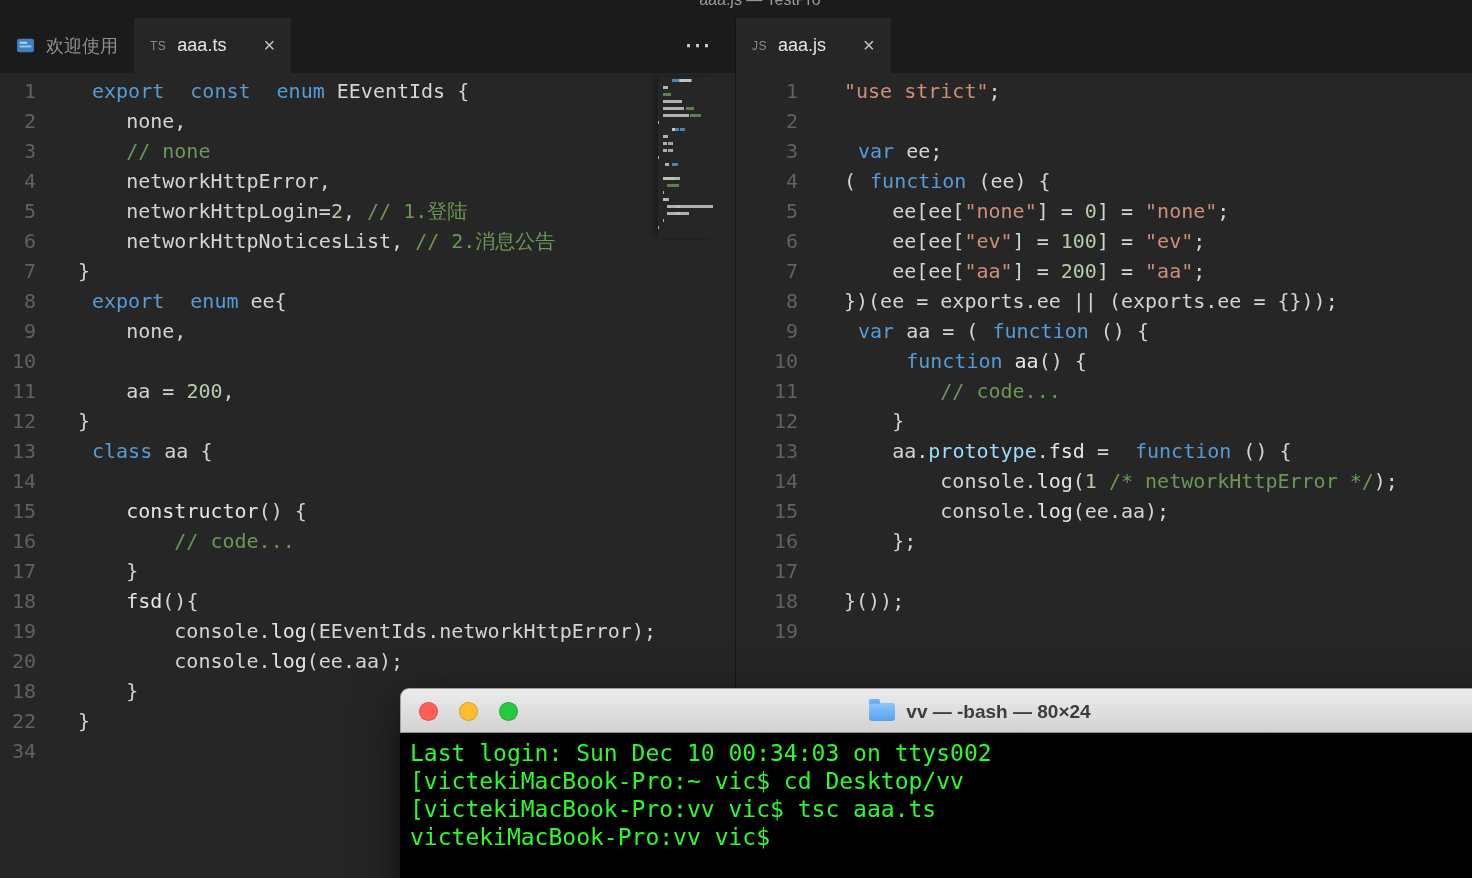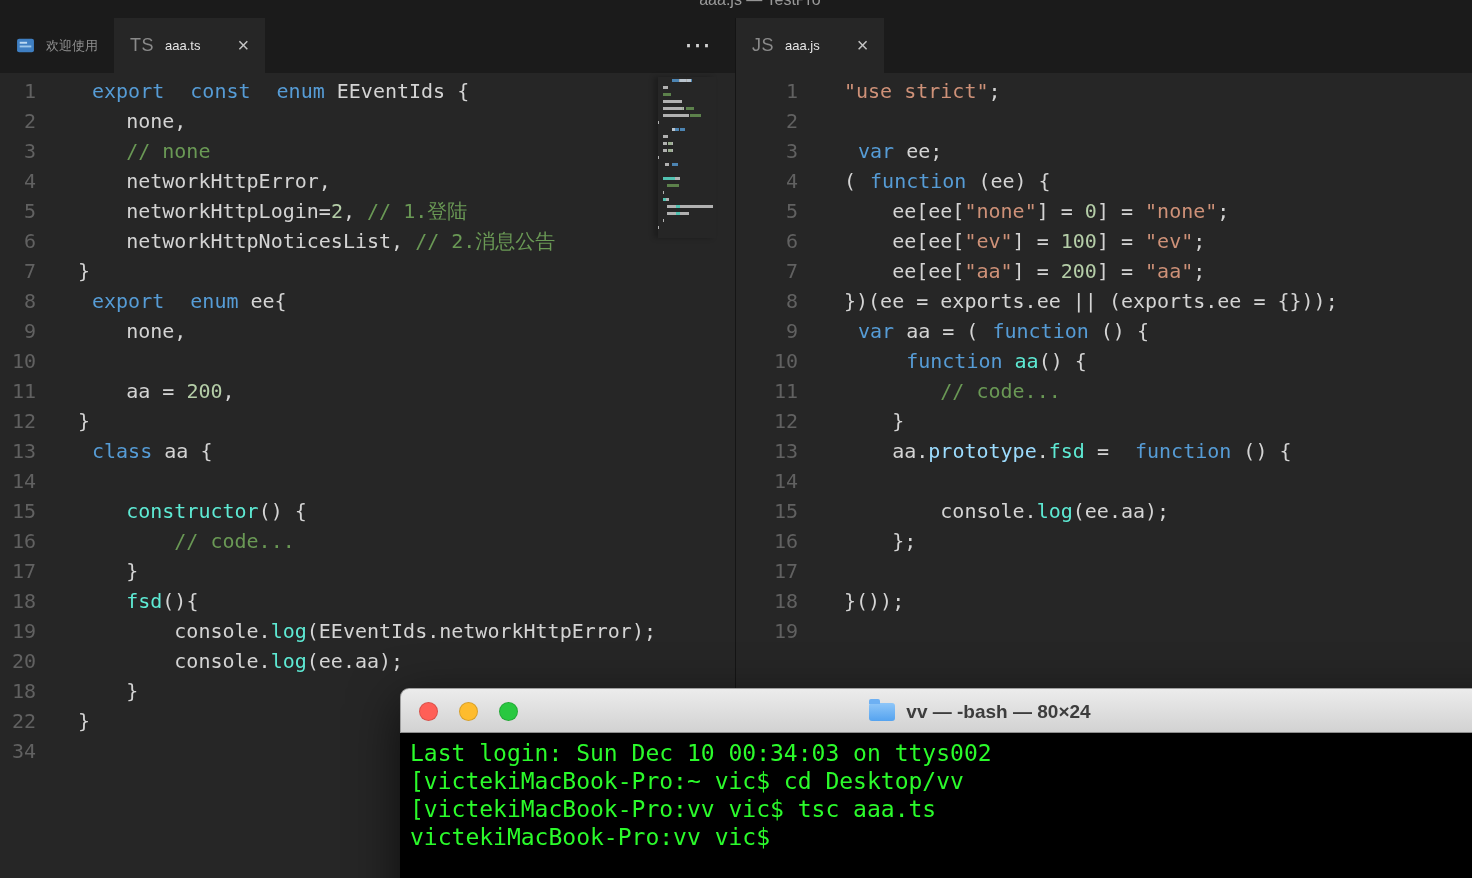--- a/index.html
+++ b/index.html
@@ -12,43 +12,43 @@
   .titlebar .t { color:#9a9a9a; font-size:16px; white-space:nowrap;
                  transform:translate(24px,-9px); }
 
   
   .tabbar { position:absolute; top:18px; height:55px; background:#1b1b1b;
             display:flex; align-items:stretch; }
   #tabbar-left  { left:0; width:735px; }
   #tabbar-right { left:735px; width:737px; border-left:1px solid #141414; }
   .tab { display:flex; align-items:center; padding:0 16px; gap:11px; cursor:pointer; }
   .tab.active { background:#262626; }
-  .tab .label { font-size:13px; color:#e6e6e6;text-align:right; }
+  .tab .label { font-size:18px; color:#e6e6e6;text-align:right; }
   .tab.inactive .label { color:#8f8f8f; }
-  .tab .badge { font-size:18px; color:#8a8a8a; letter-spacing:.5px; }
+  .tab .badge { font-size:12px; color:#8a8a8a; letter-spacing:.5px; }
   .tab .close { font-size:20px; color:#c4c4c4; margin-left:26px; }
   .welcome-icon { display:flex; align-items:center; }
   .more { margin-left:auto; margin-right:24px; align-self:center;
           color:#d2d2d2; font-size:27px; line-height:27px; cursor:pointer; }
 
   
   #editor-left  { position:absolute; top:73px; left:0; width:735px; bottom:0;
                   background:#262626; padding-top:3px; }
   #editor-right { position:absolute; top:73px; left:735px; right:0; bottom:0;
                   background:#262626; border-left:1px solid #151515; padding-top:3px; }
   .code-line { display:flex; height:30px; line-height:30px; white-space:pre;
                font-family:"DejaVu Sans Mono","Liberation Mono",monospace; font-size:20px; }
   .ln { text-align:right; color:#616161; flex:0 0 auto; }
   #editor-left  .ln { width:36px; }
   #editor-right .ln { width:62px; }
   #editor-left  .code { padding-left:42px; }
   #editor-right .code { padding-left:46px; }
 
   .tk-kw { color:#569CD6;margin-left:14px; } .tk-ct { color:#C586C0; } .tk-st { color:#CE9178; }
-  .tk-nm { color:#B5CEA8; } .tk-cm { color:#6A9955; } .tk-fn { color:#5eead4;text-align:center; }
+  .tk-nm { color:#B5CEA8; } .tk-cm { color:#6A9955; } .tk-fn { color:#e5e5e5;text-align:center; }
   .tk-pr { color:#9CDCFE; } .tk-pl { color:#D4D4D4; }
 
   
   #minimap { position:absolute; top:4px; left:658px; width:58px;
              box-shadow:-4px 0 5px rgba(0,0,0,.25); }
   .mm-row { position:relative; height:7px; }
   .mm-seg { position:absolute; top:2px; height:2.5px; background:currentColor; opacity:.8; }
 
   
   .terminal { position:absolute; left:400px; top:688px; width:1160px; height:260px;
@@ -231,21 +231,21 @@
       <div class="code-line"><span class="ln">4</span><span class="code"><span class="tk-pl">(</span><span class="tk-kw">function</span><span class="tk-pl"> (ee) {</span></span></div>
       <div class="code-line"><span class="ln">5</span><span class="code"><span class="tk-pl">    ee[ee[</span><span class="tk-st">"none"</span><span class="tk-pl">] = </span><span class="tk-nm">0</span><span class="tk-pl">] = </span><span class="tk-st">"none"</span><span class="tk-pl">;</span></span></div>
       <div class="code-line"><span class="ln">6</span><span class="code"><span class="tk-pl">    ee[ee[</span><span class="tk-st">"ev"</span><span class="tk-pl">] = </span><span class="tk-nm">100</span><span class="tk-pl">] = </span><span class="tk-st">"ev"</span><span class="tk-pl">;</span></span></div>
       <div class="code-line"><span class="ln">7</span><span class="code"><span class="tk-pl">    ee[ee[</span><span class="tk-st">"aa"</span><span class="tk-pl">] = </span><span class="tk-nm">200</span><span class="tk-pl">] = </span><span class="tk-st">"aa"</span><span class="tk-pl">;</span></span></div>
       <div class="code-line"><span class="ln">8</span><span class="code"><span class="tk-pl">})(ee = exports.ee || (exports.ee = {}));</span></span></div>
       <div class="code-line"><span class="ln">9</span><span class="code"><span class="tk-kw">var</span><span class="tk-pl"> aa = (</span><span class="tk-kw">function</span><span class="tk-pl"> () {</span></span></div>
       <div class="code-line"><span class="ln">10</span><span class="code"><span class="tk-pl">    </span><span class="tk-kw">function</span><span class="tk-pl"> </span><span class="tk-fn">aa</span><span class="tk-pl">() {</span></span></div>
       <div class="code-line"><span class="ln">11</span><span class="code"><span class="tk-cm">        // code...</span></span></div>
       <div class="code-line"><span class="ln">12</span><span class="code"><span class="tk-pl">    }</span></span></div>
       <div class="code-line"><span class="ln">13</span><span class="code"><span class="tk-pl">    aa.</span><span class="tk-pr">prototype</span><span class="tk-pl">.</span><span class="tk-fn">fsd</span><span class="tk-pl"> = </span><span class="tk-kw">function</span><span class="tk-pl"> () {</span></span></div>
-      <div class="code-line"><span class="ln">14</span></div>
+      <div class="code-line"><span class="ln">14</span><span class="code"><span class="tk-pl">        console.</span><span class="tk-fn">log</span><span class="tk-pl">(</span><span class="tk-nm">1</span><span class="tk-pl"> </span><span class="tk-cm">/* networkHttpError */</span><span class="tk-pl">);</span></span></div>
       <div class="code-line"><span class="ln">15</span><span class="code"><span class="tk-pl">        console.</span><span class="tk-fn">log</span><span class="tk-pl">(ee.aa);</span></span></div>
       <div class="code-line"><span class="ln">16</span><span class="code"><span class="tk-pl">    };</span></span></div>
       <div class="code-line"><span class="ln">17</span></div>
       <div class="code-line"><span class="ln">18</span><span class="code"><span class="tk-pl">}());</span></span></div>
       <div class="code-line"><span class="ln">19</span><span class="code"></span></div>
     </div>
 </div>
 
 <div class="terminal">
   <div class="term-titlebar">

